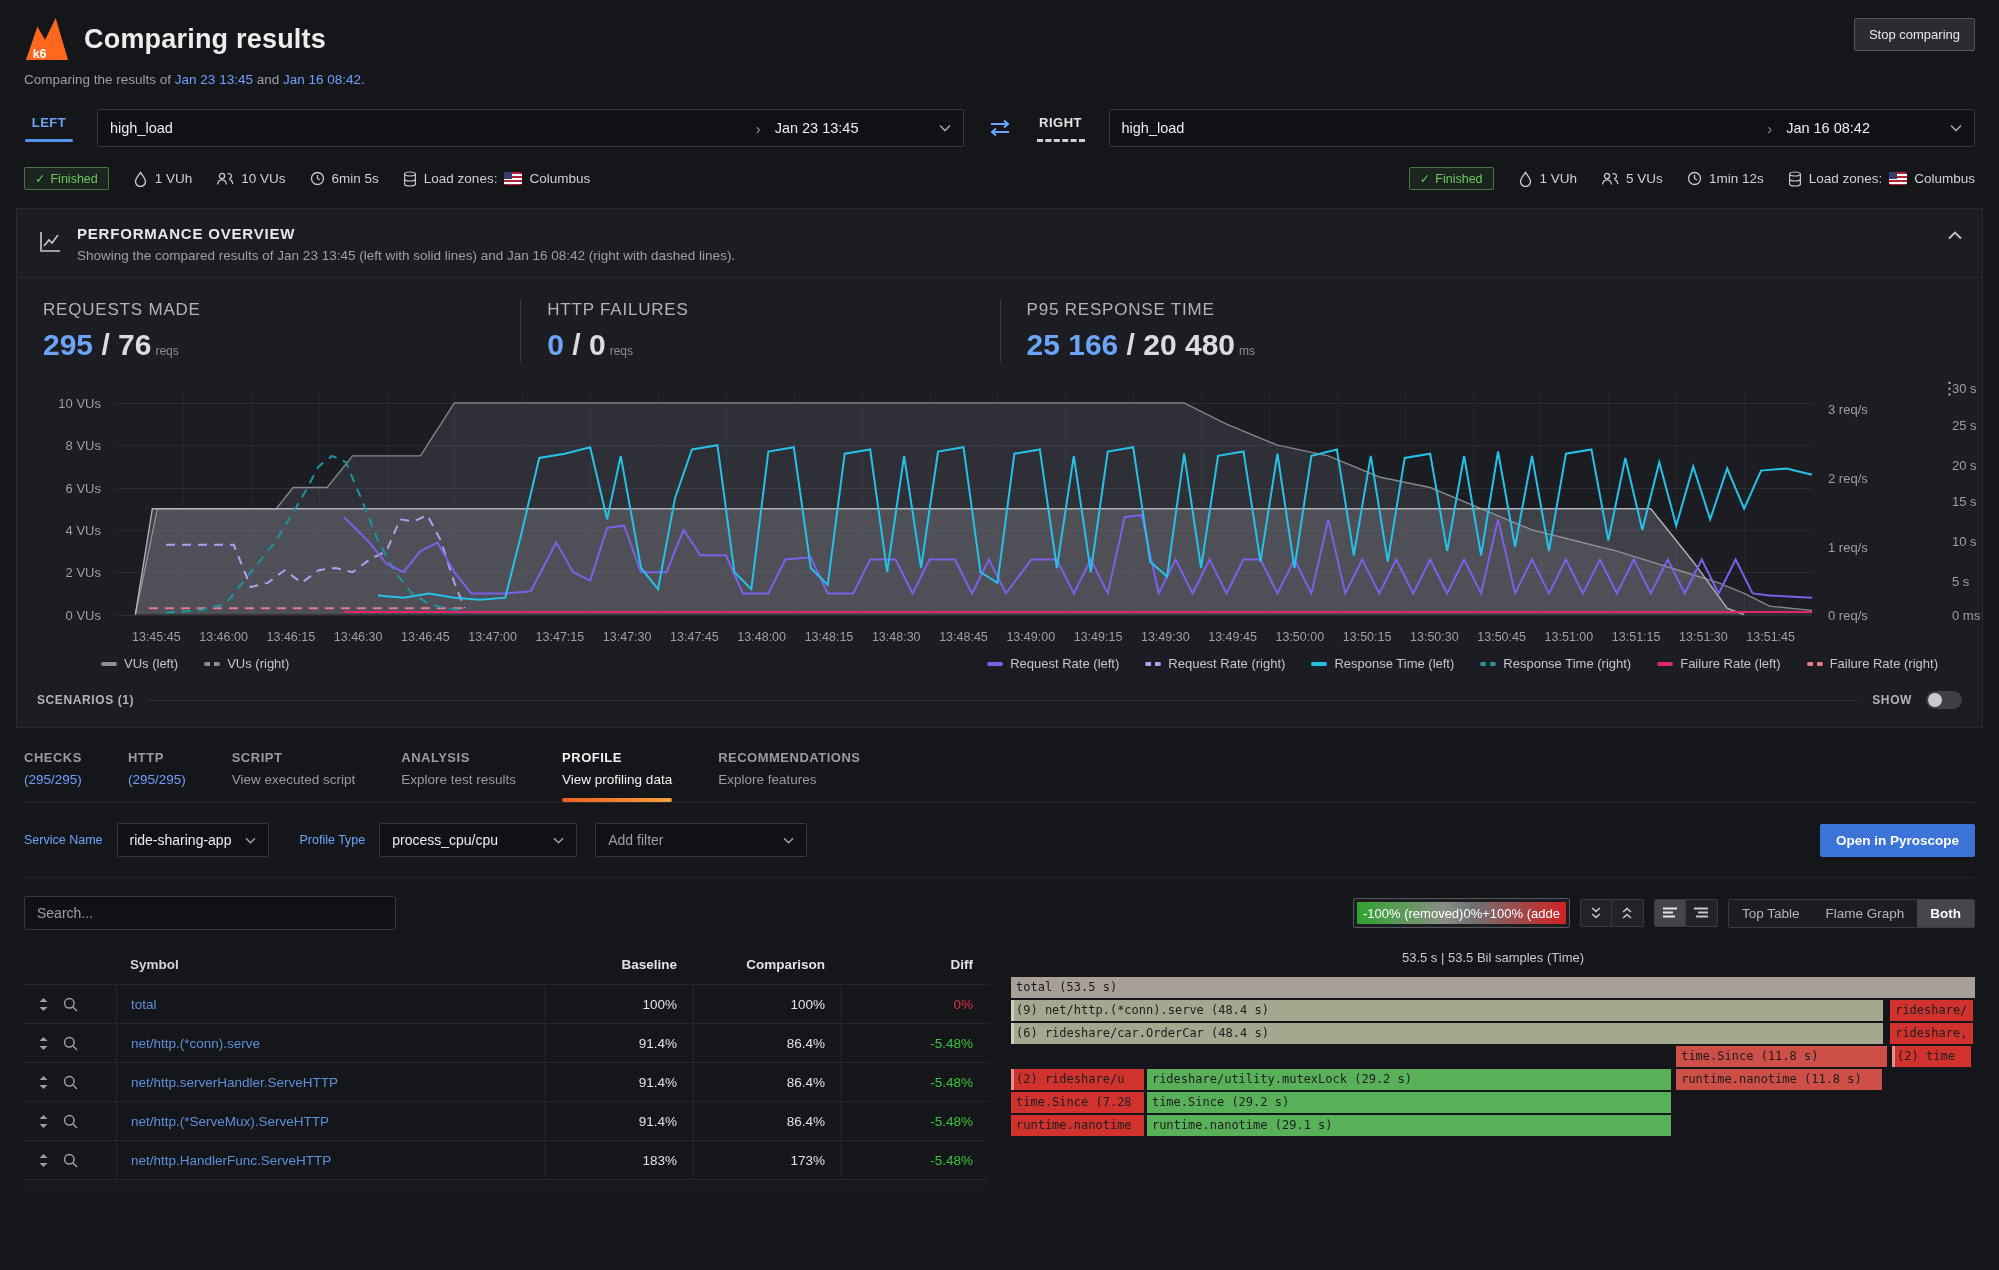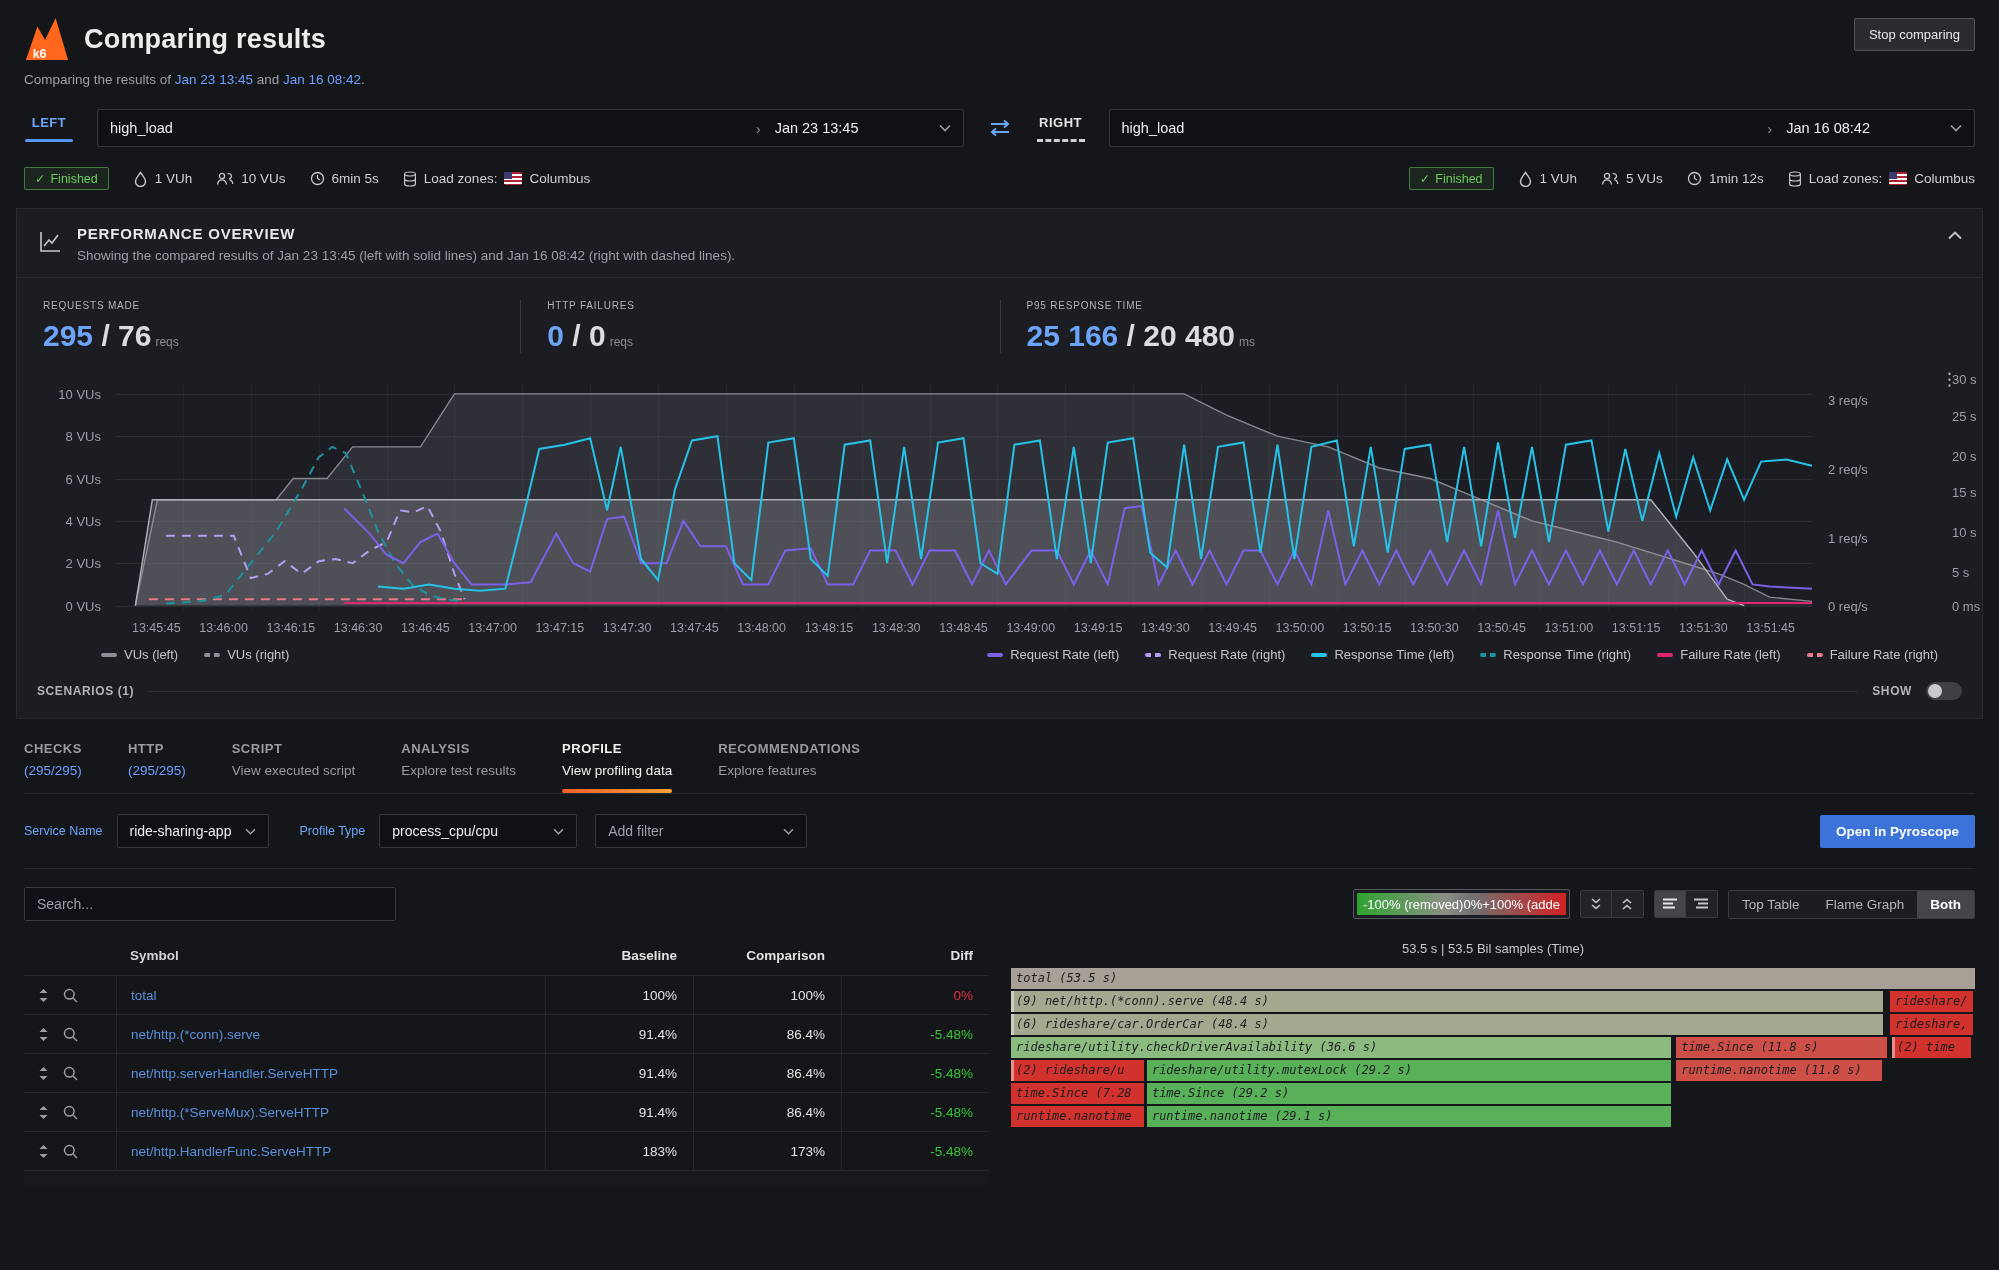--- a/index.html
+++ b/index.html
@@ -43,21 +43,21 @@
   
   .panel { margin:18px 16px 0; background:#1c1d22; border:1px solid #2a2b30; }
   .panel-header { display:flex; align-items:flex-start; gap:14px; padding:16px 20px 14px; border-bottom:1px solid #2a2b30; position:relative; }
   .panel-title { font-size:15px; font-weight:bold; letter-spacing:.8px; color:#e8e8ea; }
   .panel-sub { font-size:13.5px; color:#9e9ea6; margin-top:6px; }
   .collapse-icon { position:absolute; right:20px; top:22px; color:#c8c8cc; }
 
   .stats-row { display:flex; padding:22px 24px 4px; }
   .stat { width:25%; padding-left:26px; border-left:1px solid #3a3b41; }
   .stat:first-child { padding-left:2px; border-left:none; }
-  .stat-label { font-size:10px; letter-spacing:.8px; color:#b2b2b8; }
+  .stat-label { font-size:17px; letter-spacing:.8px; color:#b2b2b8; }
   .stat-vals { margin-top:8px; font-size:30px; font-weight:bold; color:#dcdce0; }
   .stat-vals .v-left { color:#6ca4f8; }
   .stat-vals .unit { font-size:12px; font-weight:normal; color:#8b8b91; margin-left:4px; }
 
   
   .chart-outer { margin:20px 20px 0; position:relative; }
   .kebab-icon { position:absolute; right:4px; top:-6px; color:#c0c0c6; font-size:17px; letter-spacing:0; line-height:6px; cursor:pointer; }
   .chart-wrap { position:relative; margin:26px 150px 0 78px; }
   .plot { position:relative; height:228px; }
   .gridline-h { position:absolute; left:0; right:0; height:1px; background:rgba(255,255,255,.07); }
@@ -121,21 +121,21 @@
   .cell-sym { flex:1; color:#5b8fd9; border-left:1px solid #26272b; padding-left:14px; height:100%; display:flex; align-items:center; overflow:hidden; white-space:nowrap; }
   .tbl-header .cell-sym { color:#d4d4d8; border-left:none; }
   .cell-num { width:148px; flex:none; text-align:right; padding-right:16px; color:#e2e2e5; border-left:1px solid #26272b; height:100%; display:flex; align-items:center; justify-content:flex-end; }
   .tbl-header .cell-num { border-left:none; }
   .cell-diff.red { color:#e02f44; }
   .cell-diff.green { color:#36c536; }
   .partial-row { height:16px; border-top:1px solid #26272b; background:#17181d; }
 
   .flame-pane { flex:1; }
   .flame-header { text-align:center; color:#c8c8cc; font-size:13px; margin:6px 0 12px; }
-  .flame-rows { position:relative;font-style:italic; }
+  .flame-rows { position:relative; }
   .flame-row { position:relative; height:21px; margin-bottom:2px; }
   .flame-bar { position:absolute; top:0; height:21px; font-family:"DejaVu Sans Mono", monospace; font-size:12px; color:#1b1d1f; line-height:21px; padding-left:5px; white-space:nowrap; overflow:hidden; cursor:pointer; }
 
   svg.icon { display:block; }
 </style>
 </head>
 <body>
 
 <div class="page-header">
   <div class="title-row">
@@ -645,21 +645,20 @@
         </div>
         <div class="flame-row">
           <div class="flame-bar" style="left: 0%; width: 90.5%; background: rgb(163, 169, 143); box-shadow: rgba(255, 255, 255, 0.45) 3px 0px 0px inset;">(9) net/http.(*conn).serve (48.4 s)</div>
           <div class="flame-bar" style="left: 91.2%; width: 8.6%; background: rgb(210, 50, 45);">rideshare/</div>
         </div>
         <div class="flame-row">
           <div class="flame-bar" style="left: 0%; width: 90.5%; background: rgb(163, 169, 143); box-shadow: rgba(255, 255, 255, 0.45) 3px 0px 0px inset;">(6) rideshare/car.OrderCar (48.4 s)</div>
           <div class="flame-bar" style="left: 91.2%; width: 8.6%; background: rgb(210, 50, 45);">rideshare,</div>
         </div>
         <div class="flame-row">
-          <div class="flame-bar" style="left: 0%; width: 68.5%; background: rgb(140, 187, 128);">rideshare/utility.checkDriverAvailability (36.6 s)</div>
           <div class="flame-bar" style="left: 69%; width: 21.9%; background: rgb(205, 79, 71);">time.Since (11.8 s)</div>
           <div class="flame-bar" style="left: 91.4%; width: 8.2%; background: rgb(210, 50, 45); box-shadow: rgba(255, 255, 255, 0.45) 3px 0px 0px inset;">(2) time</div>
         </div>
         <div class="flame-row">
           <div class="flame-bar" style="left: 0%; width: 13.8%; background: rgb(210, 50, 45); box-shadow: rgba(255, 255, 255, 0.45) 3px 0px 0px inset;">(2) rideshare/u</div>
           <div class="flame-bar" style="left: 14.1%; width: 54.4%; background: rgb(88, 177, 88);">rideshare/utility.mutexLock (29.2 s)</div>
           <div class="flame-bar" style="left: 69%; width: 21.4%; background: rgb(205, 79, 71);">runtime.nanotime (11.8 s)</div>
         </div>
         <div class="flame-row">
           <div class="flame-bar" style="left: 0%; width: 13.8%; background: rgb(210, 50, 45);">time.Since (7.28</div>

